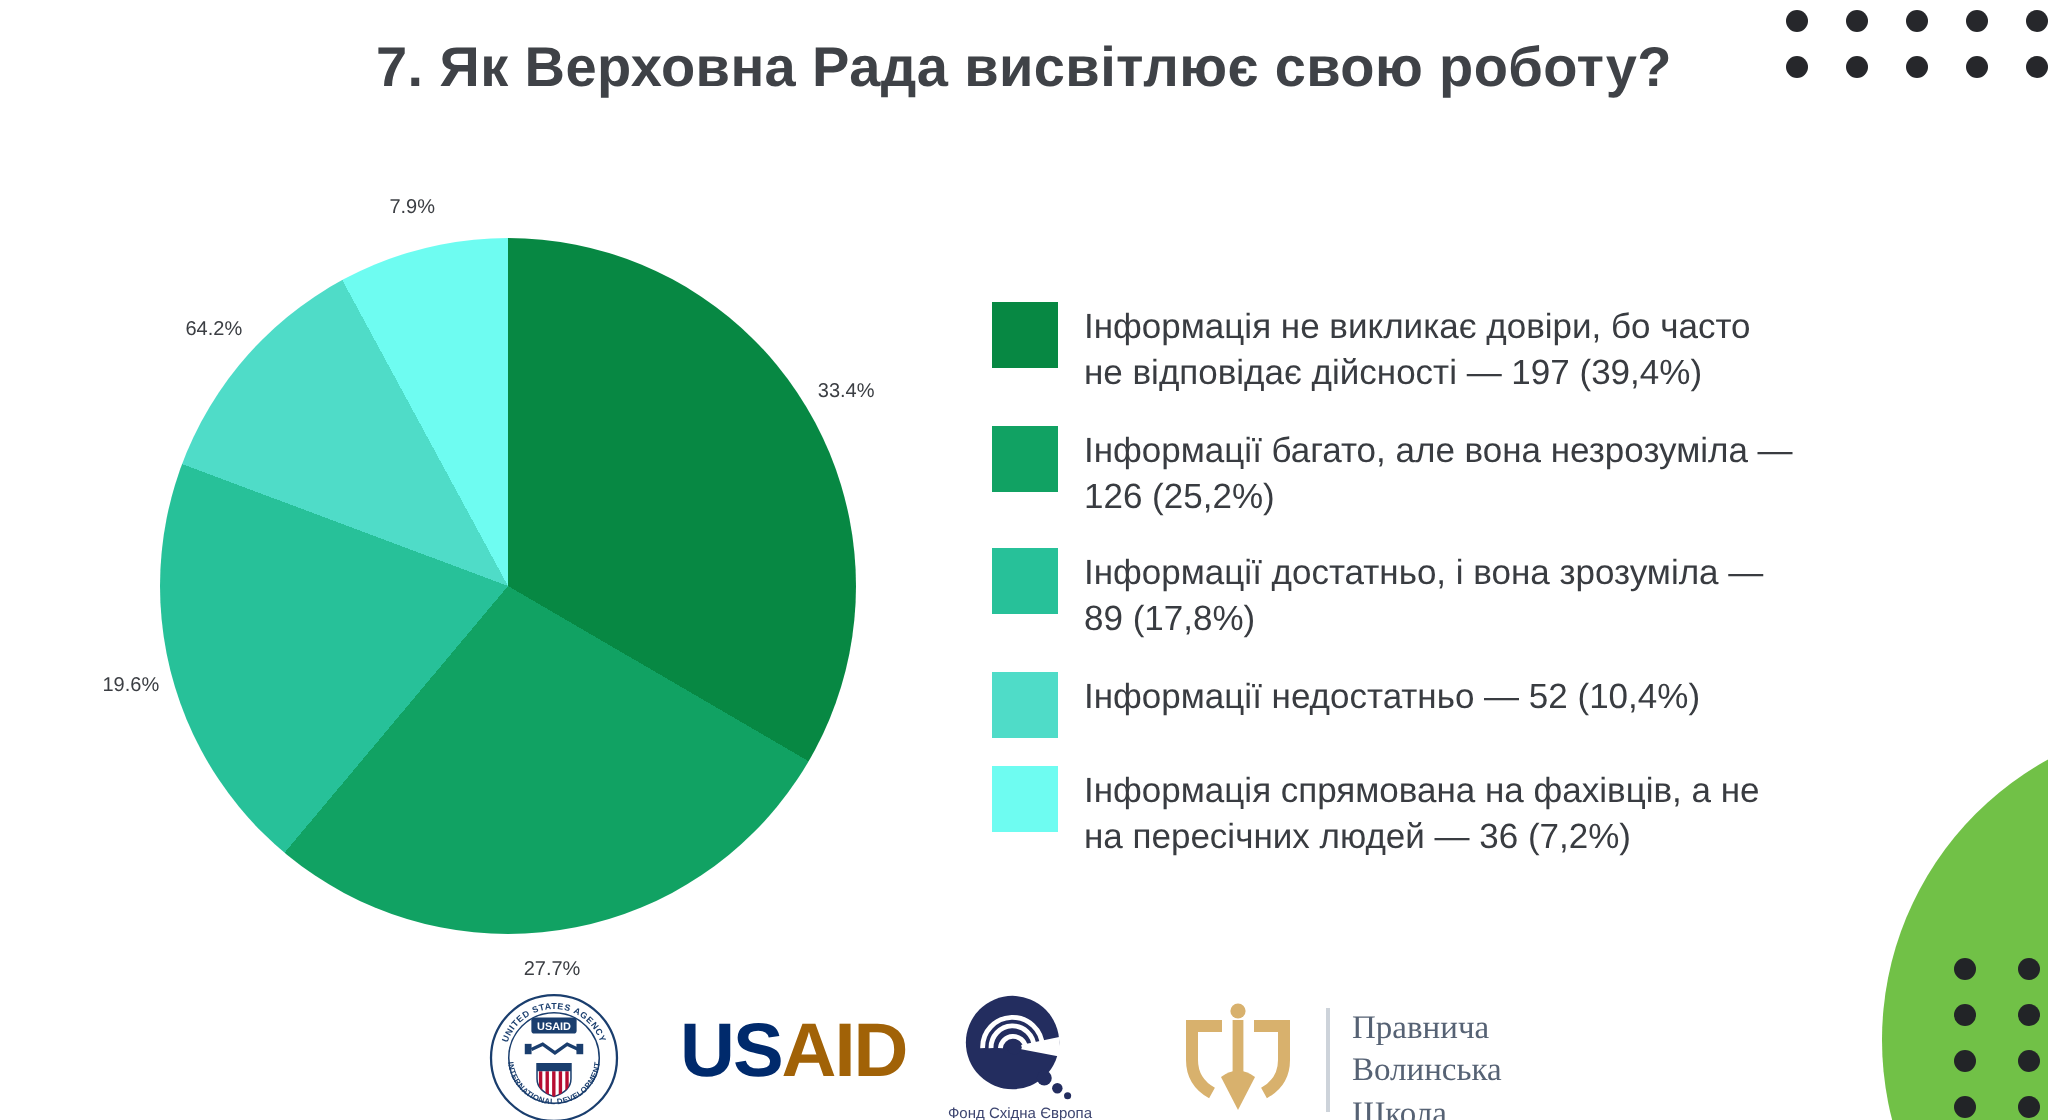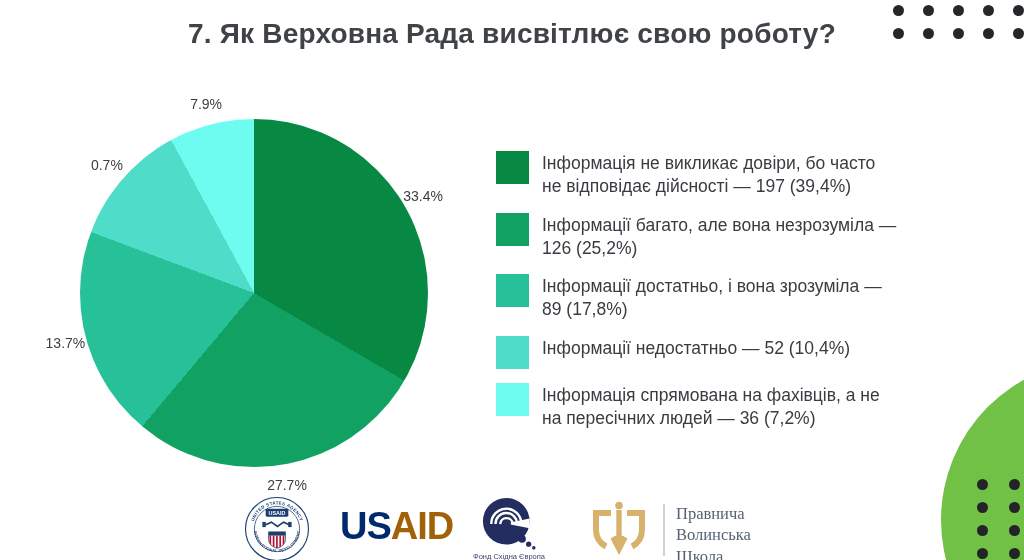--- a/index.html
+++ b/index.html
@@ -4,21 +4,21 @@
 <style>
   html,body{margin:0;padding:0;background:#fff;}
   .slide{position:relative;width:1024px;height:560px;background:#ffffff;overflow:hidden;
          font-family:"Liberation Sans",sans-serif;}
 
   .title{position:absolute;top:18px;left:0;width:100%;margin:0;text-align:center;
          font-size:28px;font-weight:700;color:#3f4247;letter-spacing:.2px;}
 
   
   .pie{position:absolute;left:80px;top:119px;width:348px;height:348px;border-radius:50%;}
-  .pie-label{position:absolute;transform:translate(-50%,-50%);font-size:14px;color:#3b3e43;white-space:nowrap;}
+  .pie-label{position:absolute;transform:translate(-50%,-50%);font-size:10px;color:#3b3e43;white-space:nowrap;}
 
   
   .legend{position:absolute;left:496px;top:151px;width:470px;display:flex;flex-direction:column;gap:14px;}
   .legend-item{display:flex;gap:13px;align-items:flex-start;}
   .swatch{width:33px;height:33px;flex:0 0 33px;}
   .ltext{font-size:17.5px;line-height:1.33;color:#393c41;white-space:pre-line;padding-top:1px;}
 
   
   .dotgrid{position:absolute;}
   .dot{position:absolute;border-radius:50%;}
@@ -26,21 +26,21 @@
 
   
   .seal{position:absolute;left:244px;top:496px;}
   .usaid-word{position:absolute;left:300px;top:507px;font-size:38px;font-weight:bold;
               letter-spacing:-1px;line-height:1;}
   .usaid-us{color:#002a6c;margin-left:40px;}
   .usaid-aid{color:#a16207;}
   .usaid-tag{position:absolute;left:303px;top:542px;font-size:8.4px;font-weight:bold;
              letter-spacing:.45px;color:#1a3e6e;white-space:nowrap;margin-top:28px;}
   .eef-logo{position:absolute;left:482px;top:497px;}
-  .eef-caption{position:absolute;left:449px;top:552px;width:96px;text-align:right;
+  .eef-caption{position:absolute;left:462px;top:552px;width:96px;text-align:center;
                font-size:7.5px;color:#3d4570;white-space:nowrap;}
   .vpsh-emblem{position:absolute;left:584px;top:498px;}
   .vpsh-divider{position:absolute;left:663px;top:504px;width:2px;height:52px;background:#cdd3da;}
   .vpsh-text{position:absolute;left:676px;top:503px;font-family:"Liberation Serif",serif;
              font-size:16.5px;line-height:1.3;color:#566274;}
   .vpsh-text div{white-space:nowrap;}
 </style>
 </head>
 <body>
 
@@ -160,17 +160,17 @@
     <path d="M43,15 H58 V32 Q58,43 48,48.5" stroke="#d8b16d" stroke-width="6" fill="none"></path>
   </svg>
   <div class="vpsh-divider"></div>
   <div class="vpsh-text">
     <div>Правнича</div>
     <div>Волинська</div>
     <div>Школа</div>
   </div>
 
 <span class="pie-label" style="left: 423.079px; top: 195.854px;">33.4%</span>
-    <span class="pie-label" style="left: 287px; top: 485.096px;">27.7%</span>
-    <span class="pie-label" style="left: 65.4347px; top: 342.68px;">13.7%</span>
-    <span class="pie-label" style="left: 106.921px; top: 164.966px;">0.7%</span>
+    <span class="pie-label" style="left: 276px; top: 485.096px;">27.7%</span>
+    <span class="pie-label" style="left: 65.4347px; top: 342.68px;">19.6%</span>
+    <span class="pie-label" style="left: 106.921px; top: 164.966px;">64.2%</span>
     <span class="pie-label" style="left: 206.099px; top: 103.975px;">7.9%</span>
   </div>
 
 </body></html>

